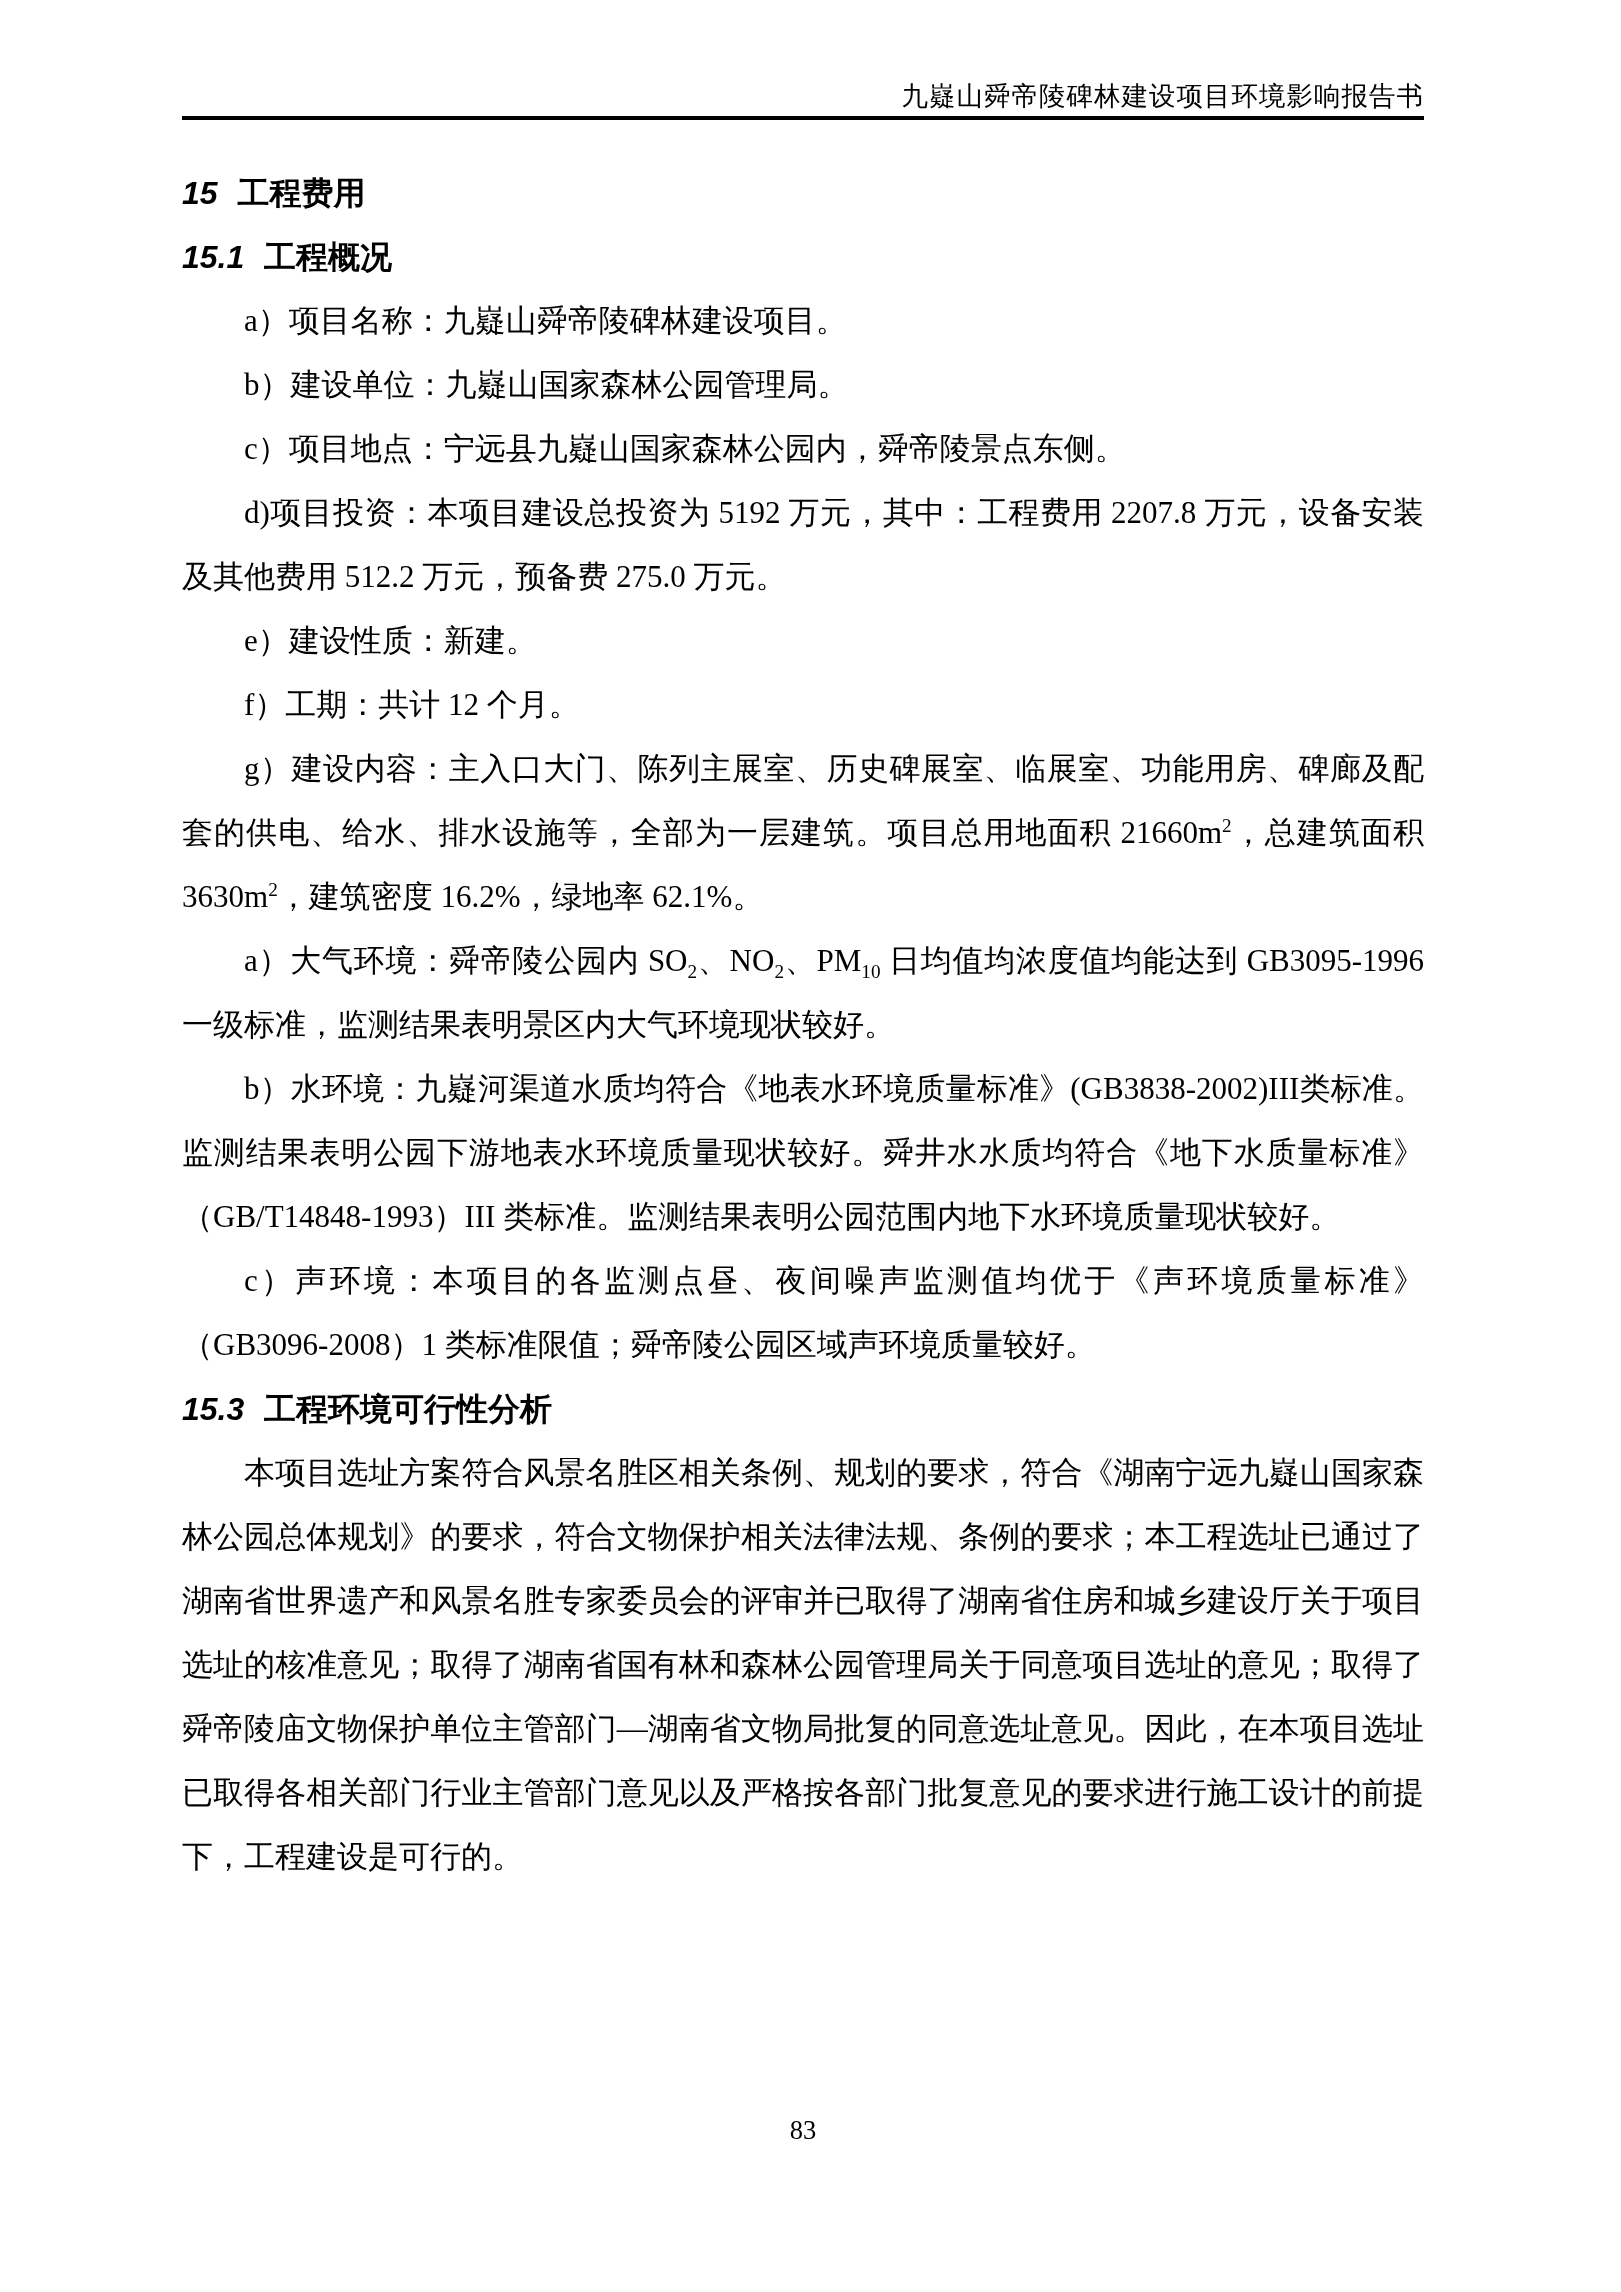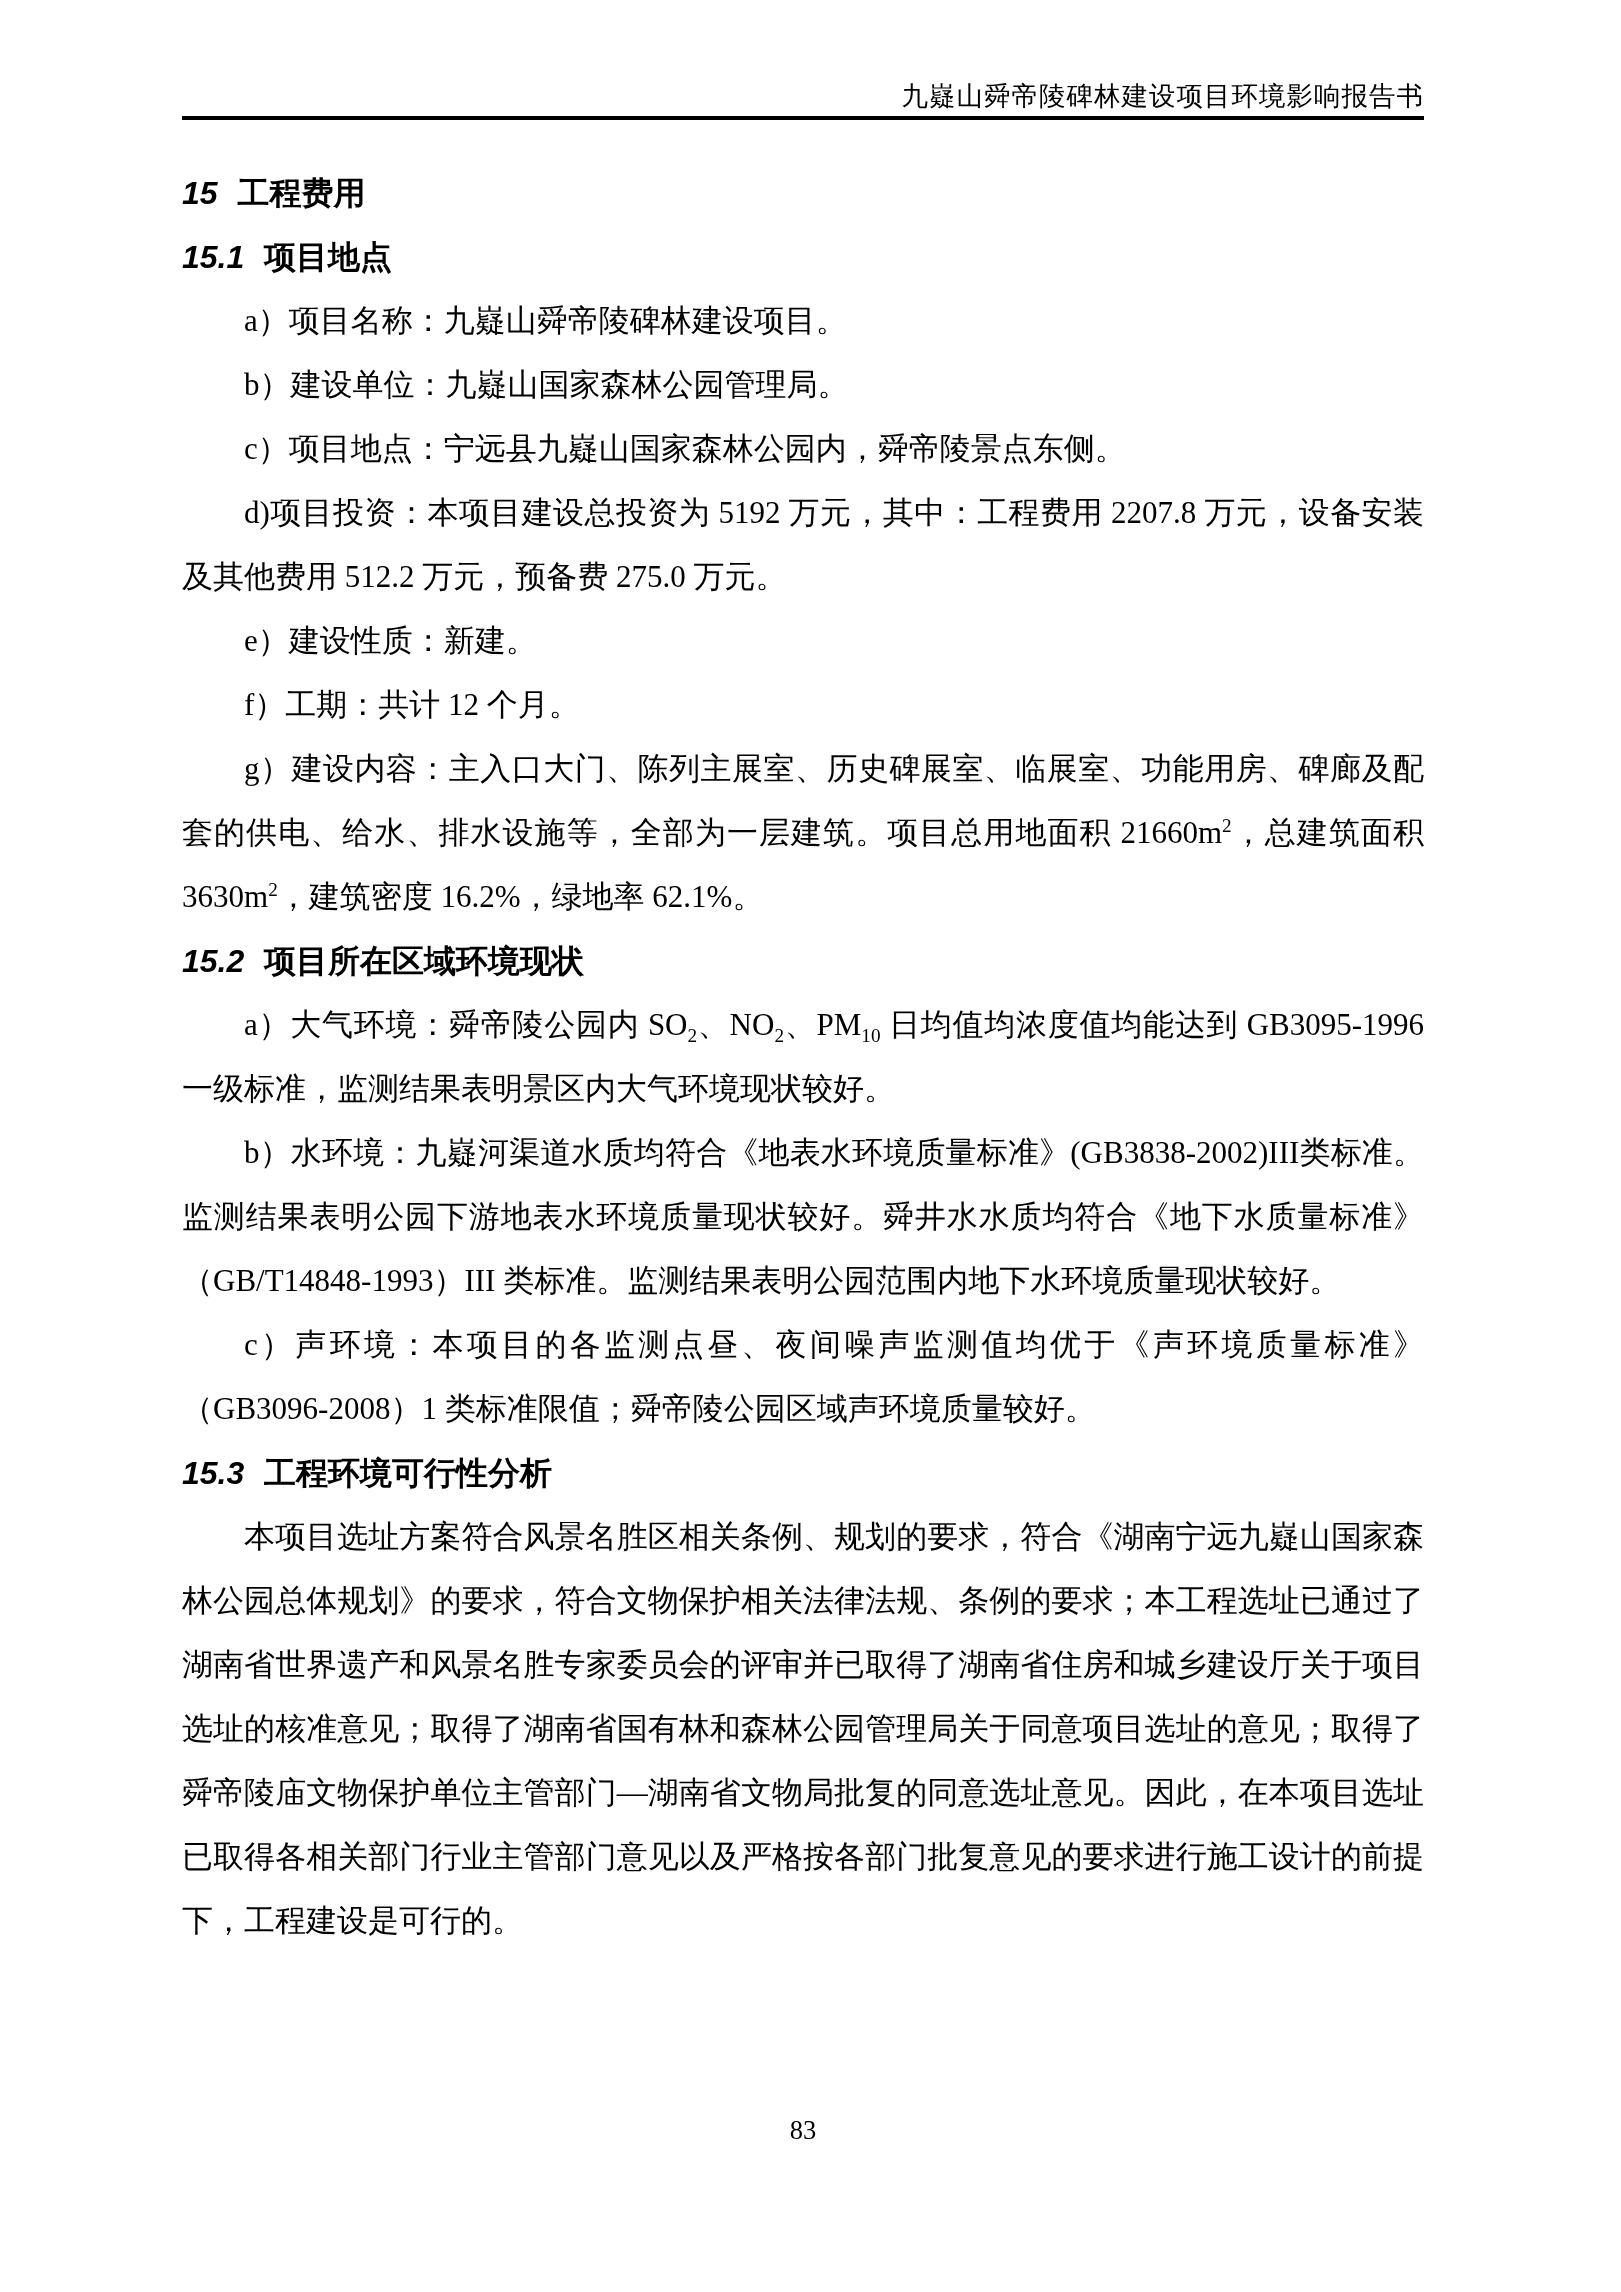--- a/index.html
+++ b/index.html
@@ -68,34 +68,31 @@
   </div>
   <div class="header-rule"></div>
 
   <div class="content">
 
     <div class="chapter-heading">
       <span class="heading-number">15</span><span>工程费用</span>
     </div>
 
     <div class="section-heading">
-      <span class="heading-number">15.1</span><span>项目地点</span>
+      <span class="heading-number">15.1</span><span>工程概况</span>
     </div>
 
     <p class="para">a）项目名称：九嶷山舜帝陵碑林建设项目。</p>
     <p class="para">b）建设单位：九嶷山国家森林公园管理局。</p>
     <p class="para">c）项目地点：宁远县九嶷山国家森林公园内，舜帝陵景点东侧。</p>
     <p class="para">d)项目投资：本项目建设总投资为 5192 万元，其中：工程费用 2207.8 万元，设备安装及其他费用 512.2 万元，预备费 275.0 万元。</p>
     <p class="para">e）建设性质：新建。</p>
     <p class="para">f）工期：共计 12 个月。</p>
     <p class="para">g）建设内容：主入口大门、陈列主展室、历史碑展室、临展室、功能用房、碑廊及配套的供电、给水、排水设施等，全部为一层建筑。项目总用地面积 21660m<sup>2</sup>，总建筑面积 3630m<sup>2</sup>，建筑密度 16.2%，绿地率 62.1%。</p>
 
-    <div class="section-heading">
-      <span class="heading-number">15.2</span><span>项目所在区域环境现状</span>
-    </div>
 
     <p class="para">a）大气环境：舜帝陵公园内 SO<sub>2</sub>、NO<sub>2</sub>、PM<sub>10</sub> 日均值均浓度值均能达到 GB3095-1996 一级标准，监测结果表明景区内大气环境现状较好。</p>
     <p class="para">b）水环境：九嶷河渠道水质均符合《地表水环境质量标准》(GB3838-2002)III类标准。监测结果表明公园下游地表水环境质量现状较好。舜井水水质均符合《地下水质量标准》（GB/T14848-1993）III 类标准。监测结果表明公园范围内地下水环境质量现状较好。</p>
     <p class="para">c）声环境：本项目的各监测点昼、夜间噪声监测值均优于《声环境质量标准》（GB3096-2008）1 类标准限值；舜帝陵公园区域声环境质量较好。</p>
 
     <div class="section-heading">
       <span class="heading-number">15.3</span><span>工程环境可行性分析</span>
     </div>
 
     <p class="para">本项目选址方案符合风景名胜区相关条例、规划的要求，符合《湖南宁远九嶷山国家森林公园总体规划》的要求，符合文物保护相关法律法规、条例的要求；本工程选址已通过了湖南省世界遗产和风景名胜专家委员会的评审并已取得了湖南省住房和城乡建设厅关于项目选址的核准意见；取得了湖南省国有林和森林公园管理局关于同意项目选址的意见；取得了舜帝陵庙文物保护单位主管部门—湖南省文物局批复的同意选址意见。因此，在本项目选址已取得各相关部门行业主管部门意见以及严格按各部门批复意见的要求进行施工设计的前提下，工程建设是可行的。</p>

